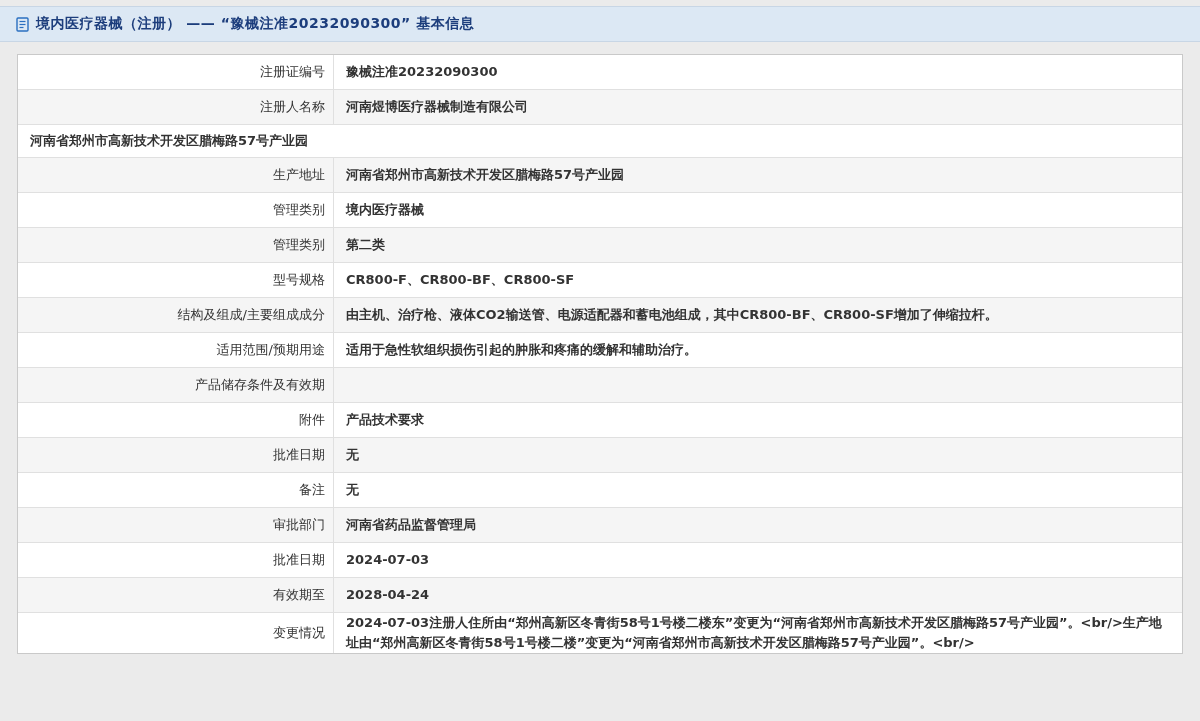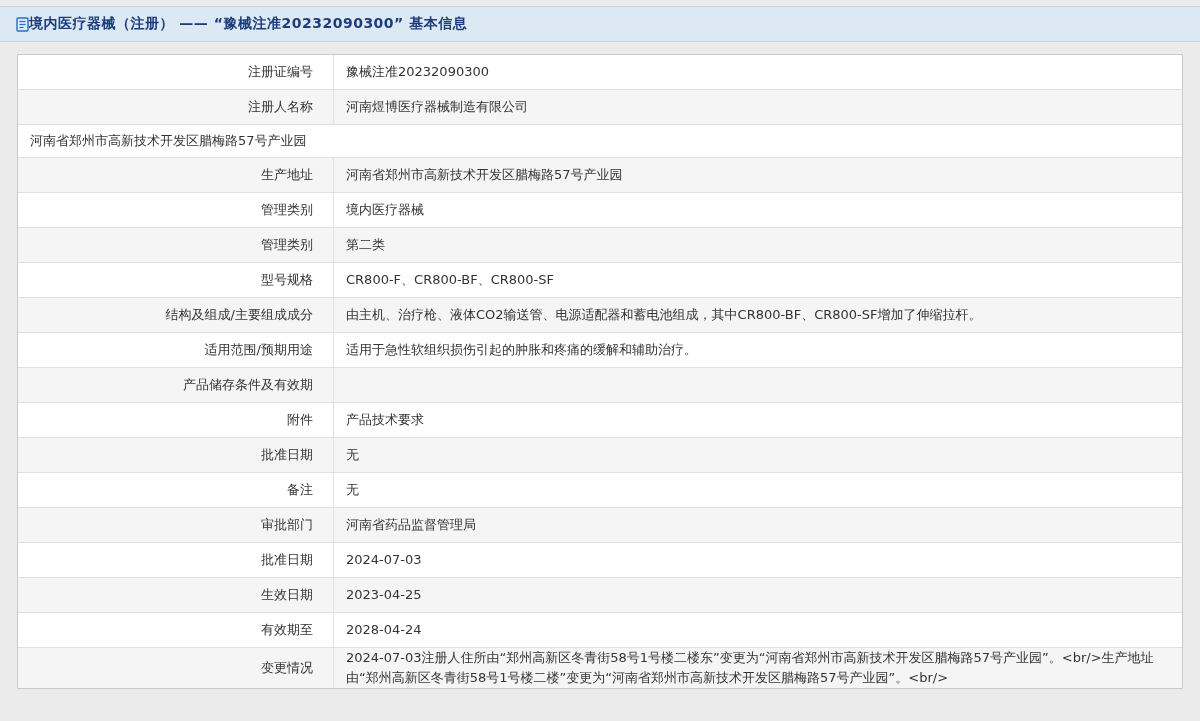--- a/index.html
+++ b/index.html
@@ -24,20 +24,21 @@
     min-height:721px;
   }
   .header-bar{
     margin-top:6px;
     background:var(--header-bg);
     border-top:1px solid #c8d6e5;
     border-bottom:1px solid #c8d6e5;
     padding:8px 16px;
     display:flex;
     align-items:center;
+    gap:7px;
   }
   .header-title{
     color:var(--header-text);
     font-weight:bold;
     font-size:14px;
     letter-spacing:.5px;
   }
   .doc-icon{
     display:inline-flex;
     align-items:center;
@@ -53,35 +54,36 @@
     align-items:stretch;
     min-height:33px;
     border-bottom:1px solid var(--row-border);
   }
   .row:last-child{border-bottom:none;}
   .row:nth-child(even){background:var(--row-alt);}
   .label-cell{
     flex:0 0 316px;
     width:316px;
     text-align:right;
-    padding:8px 20px 8px 8px;
+    padding:8px 8px 8px 8px;
     border-right:1px solid var(--row-border);
     display:flex;
     align-items:center;
     justify-content:flex-end;
     gap:4px;
     color:var(--text);
   }
   .value-cell{
     flex:1;
     padding:0 12px;
     display:flex;
     align-items:center;
     line-height:1.55;
     word-break:break-all;
+    font-weight:bold;
   }
 </style>
 </head>
 <body>
 
 <div class="header-bar">
   <span class="doc-icon">
     <svg width="13" height="15" viewBox="0 0 13 15" fill="none" xmlns="http://www.w3.org/2000/svg">
       <rect x="1" y="1" width="11" height="13" rx="1" stroke="currentColor" stroke-width="1.4" fill="none"></rect>
       <line x1="3.5" y1="4.5" x2="9.5" y2="4.5" stroke="currentColor" stroke-width="1.2"></line>
@@ -146,24 +148,20 @@
   </div>
   <div class="row">
     <div class="label-cell">审批部门</div>
     <div class="value-cell">河南省药品监督管理局</div>
   </div>
   <div class="row">
     <div class="label-cell">批准日期</div>
     <div class="value-cell">2024-07-03</div>
   </div>
   <div class="row">
-    <div class="label-cell">生效日期</div>
-    <div class="value-cell">2023-04-25</div>
-  </div>
-  <div class="row">
     <div class="label-cell">有效期至</div>
     <div class="value-cell">2028-04-24</div>
   </div>
   <div class="row">
     <div class="label-cell">变更情况</div>
     <div class="value-cell">2024-07-03注册人住所由“郑州高新区冬青街58号1号楼二楼东”变更为“河南省郑州市高新技术开发区腊梅路57号产业园”。&lt;br/&gt;生产地址由“郑州高新区冬青街58号1号楼二楼”变更为“河南省郑州市高新技术开发区腊梅路57号产业园”。&lt;br/&gt;</div>
   </div>
 
 </div>
 

